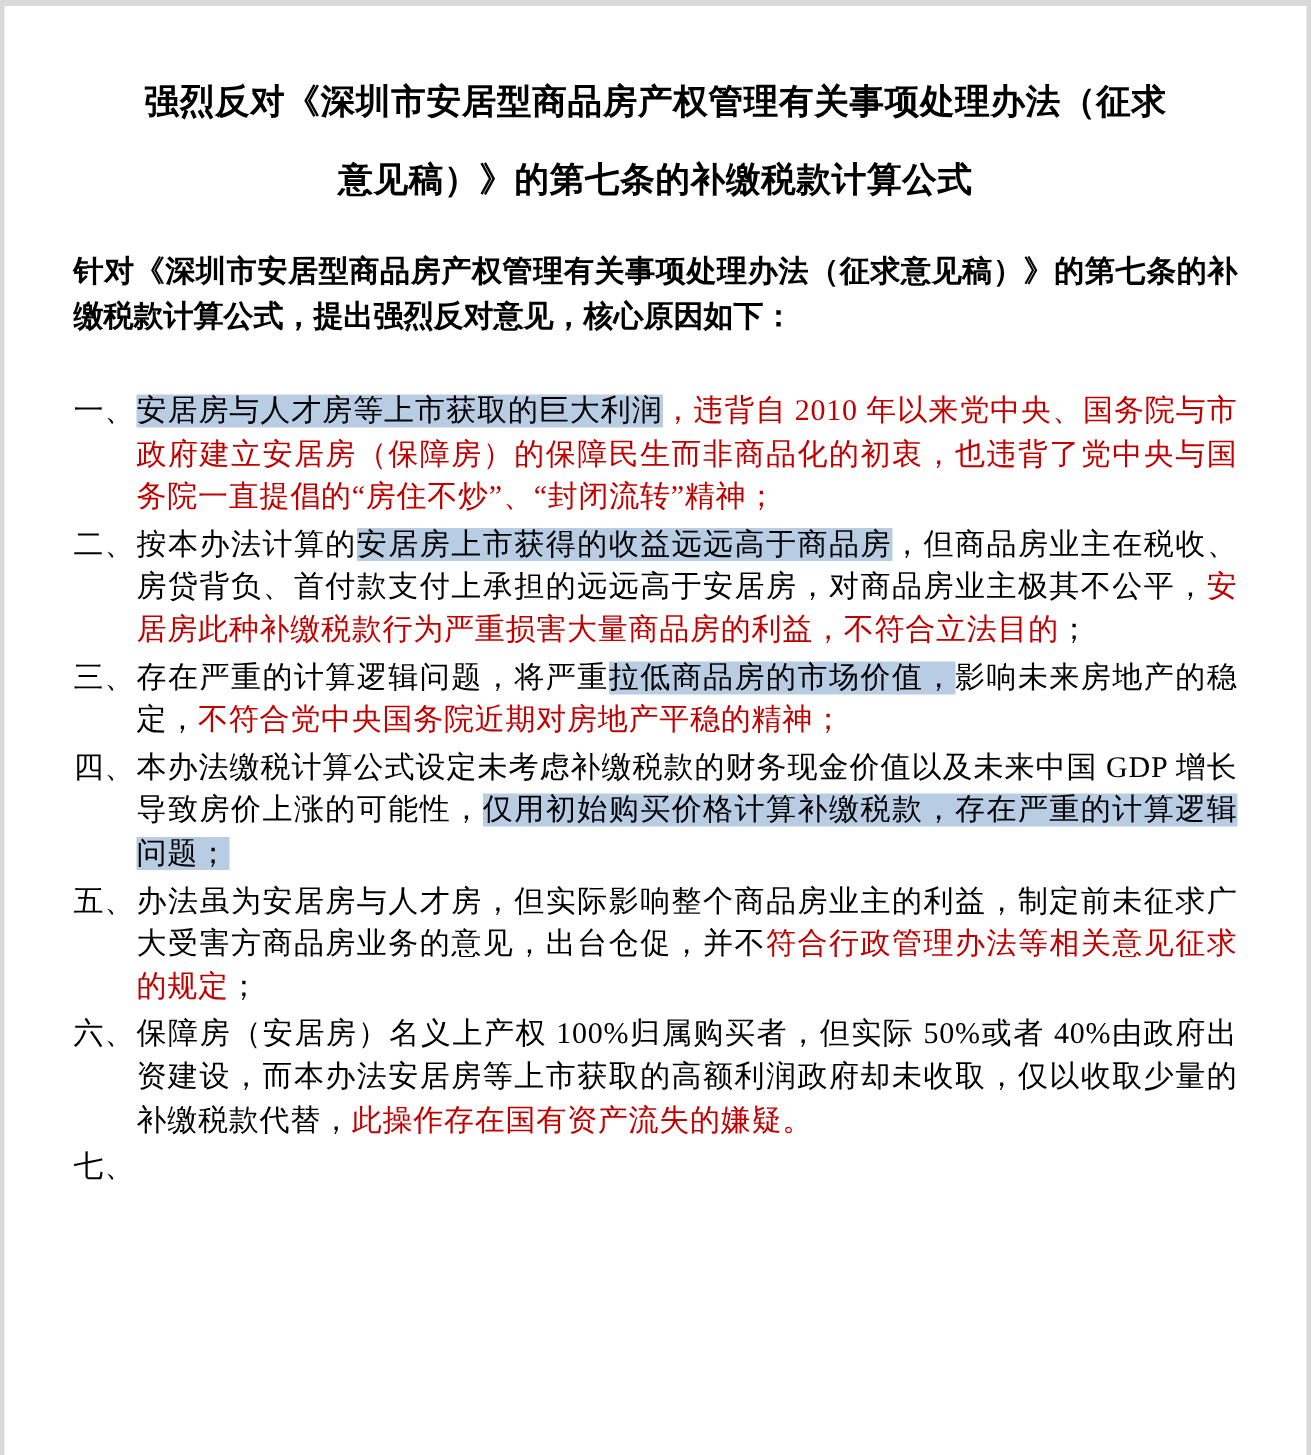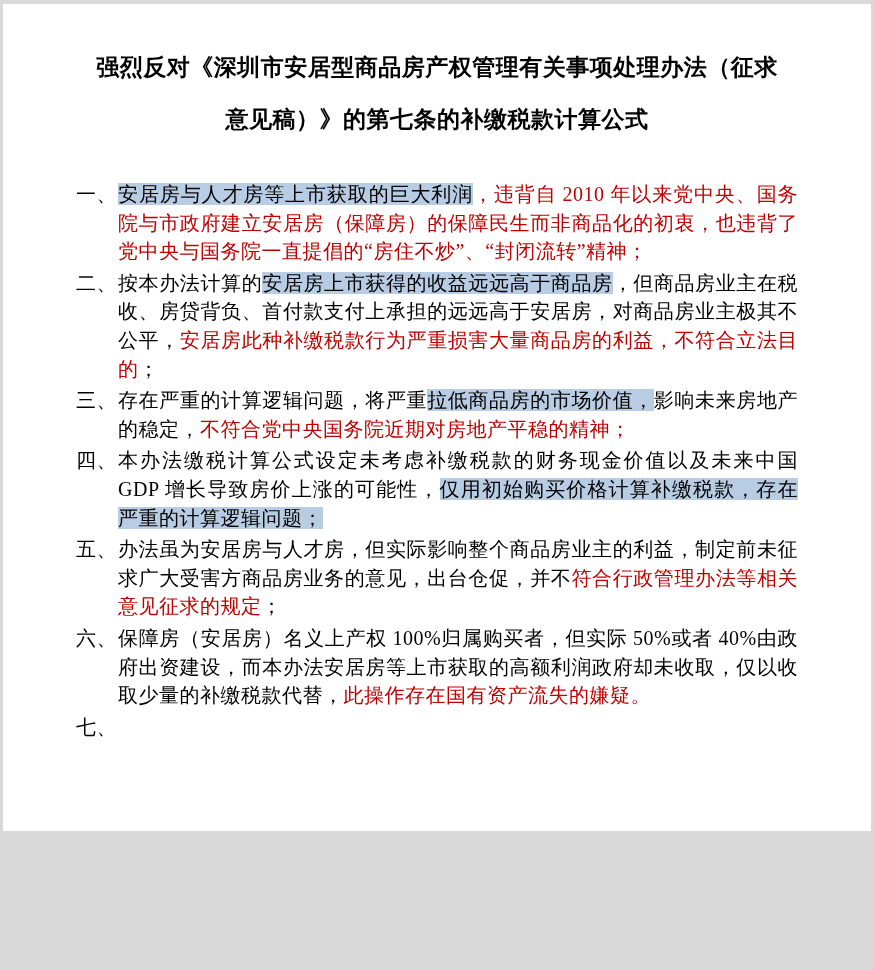--- a/index.html
+++ b/index.html
@@ -5,24 +5,24 @@
   html, body { margin: 0; padding: 0; }
   body {
     width: 874px; height: 970px;
     background: #d9d9d9;
     position: relative;
     font-family: "Liberation Serif", "DejaVu Serif", serif;
   }
   .page {
     position: absolute;
     top: 4px; left: 3px;
-    width: 868px; height: 827px;
+    width: 868px; height: 966px;
     background: #ffffff;
     box-sizing: border-box;
-    padding: 0 73px;
+    padding: 0 46px;
     color: #000000;
     overflow: hidden;
   }
   .title {
     margin: 38px 0 0 0;
     text-align: center;
     font-size: 23px;
     font-weight: bold;
     letter-spacing: 0.5px;
   }
@@ -60,20 +60,21 @@
   }
 </style>
 </head>
 <body style="--red: #c00000; --hl: #b8cce4; --ink: #000000;">
 
 <div class="page">
   <h1 class="title">
     <span class="title-line">强烈反对《深圳市安居型商品房产权管理有关事项处理办法（征求</span>
     <span class="title-line">意见稿）》的第七条的补缴税款计算公式</span>
   </h1>
+  <p class="intro">针对《深圳市安居型商品房产权管理有关事项处理办法（征求意见稿）》的第七条的补缴税款计算公式，提出强烈反对意见，核心原因如下：</p>
   <div class="items">
       <div class="item"><span class="marker">一、</span><span class="seg-highlight">安居房与人才房等上市获取的巨大利润</span><span class="seg-red">，违背自 2010 年以来党中央、国务院与市政府建立安居房（保障房）的保障民生而非商品化的初衷，也违背了党中央与国务院一直提倡的“房住不炒”、“封闭流转”精神；</span></div>
       <div class="item"><span class="marker">二、</span><span class="seg-normal">按本办法计算的</span><span class="seg-highlight">安居房上市获得的收益远远高于商品房</span><span class="seg-normal">，但商品房业主在税收、房贷背负、首付款支付上承担的远远高于安居房，对商品房业主极其不公平，</span><span class="seg-red">安居房此种补缴税款行为严重损害大量商品房的利益，不符合立法目的</span><span class="seg-normal">；</span></div>
       <div class="item"><span class="marker">三、</span><span class="seg-normal">存在严重的计算逻辑问题，将严重</span><span class="seg-highlight">拉低商品房的市场价值，</span><span class="seg-normal">影响未来房地产的稳定，</span><span class="seg-red">不符合党中央国务院近期对房地产平稳的精神；</span></div>
       <div class="item"><span class="marker">四、</span><span class="seg-normal">本办法缴税计算公式设定未考虑补缴税款的财务现金价值以及未来中国 GDP 增长导致房价上涨的可能性，</span><span class="seg-highlight">仅用初始购买价格计算补缴税款，存在严重的计算逻辑问题；</span></div>
       <div class="item"><span class="marker">五、</span><span class="seg-normal">办法虽为安居房与人才房，但实际影响整个商品房业主的利益，制定前未征求广大受害方商品房业务的意见，出台仓促，并不</span><span class="seg-red">符合行政管理办法等相关意见征求的规定</span><span class="seg-normal">；</span></div>
       <div class="item"><span class="marker">六、</span><span class="seg-normal">保障房（安居房）名义上产权 100%归属购买者，但实际 50%或者 40%由政府出资建设，而本办法安居房等上市获取的高额利润政府却未收取，仅以收取少量的补缴税款代替，</span><span class="seg-red">此操作存在国有资产流失的嫌疑。</span></div>
       <div class="item"><span class="marker">七、</span></div>
     </div>
 </div>

